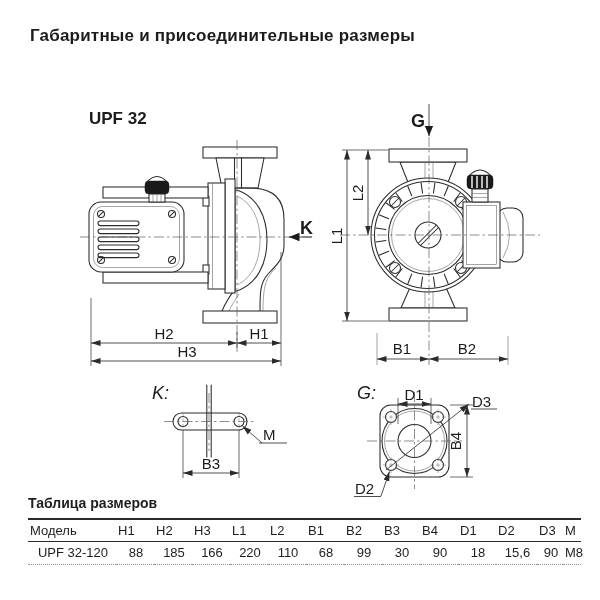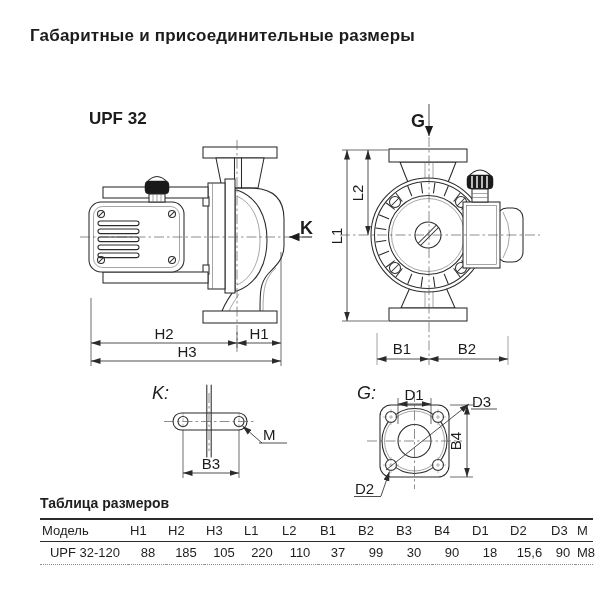--- a/index.html
+++ b/index.html
@@ -17,21 +17,21 @@
   .ext {stroke:#2f2f2f;fill:none;stroke-width:.7;}
   .extg{stroke:#b9b9b9;fill:none;stroke-width:1.3;}
   .blk {fill:#1a1a1a;stroke:#1a1a1a;stroke-width:.5;}
   .tick{stroke:#7a7a7a;fill:none;stroke-width:.55;stroke-dasharray:4 2;}
   text {fill:#1c1c1c;font-family:"Liberation Sans",sans-serif;}
   .lbl {font-size:15px;}
   .big {font-size:18px;font-weight:700;}
   .mod {font-size:17px;font-weight:700;}
   .ital{font-size:18px;font-style:italic;}
   
-  .table-wrap{position:absolute;top:495px;left:40px;width:551px;}
+  .table-wrap{position:absolute;top:495px;left:28px;width:551px;}
   .table-caption{font-size:14px;font-weight:700;margin:0 0 7px 0;}
   table.dims{width:551px;table-layout:fixed;border-collapse:collapse;font-size:13px;}
   table.dims th{font-weight:400;text-align:left;
     border-top:2px solid #2b2b2b;border-bottom:1.5px solid #2b2b2b;padding:3px 0 3px 2px;}
   table.dims td{text-align:center;padding:3px 0 4px 2px;border-bottom:1.2px dotted #8f8f8f;}
 </style>
 </head>
 <body>
 
 <div class="page">
@@ -292,24 +292,24 @@
           <th>D2</th>
           <th>D3</th>
           <th>M</th>
         </tr>
       </thead>
       <tbody>
         <tr>
           <td>UPF 32-120</td>
           <td>88</td>
           <td>185</td>
-          <td>105</td>
+          <td>166</td>
           <td>220</td>
           <td>110</td>
-          <td>37</td>
+          <td>68</td>
           <td>99</td>
           <td>30</td>
           <td>90</td>
           <td>18</td>
           <td>15,6</td>
           <td>90</td>
           <td>M8</td>
         </tr>
       </tbody>
     </table>

